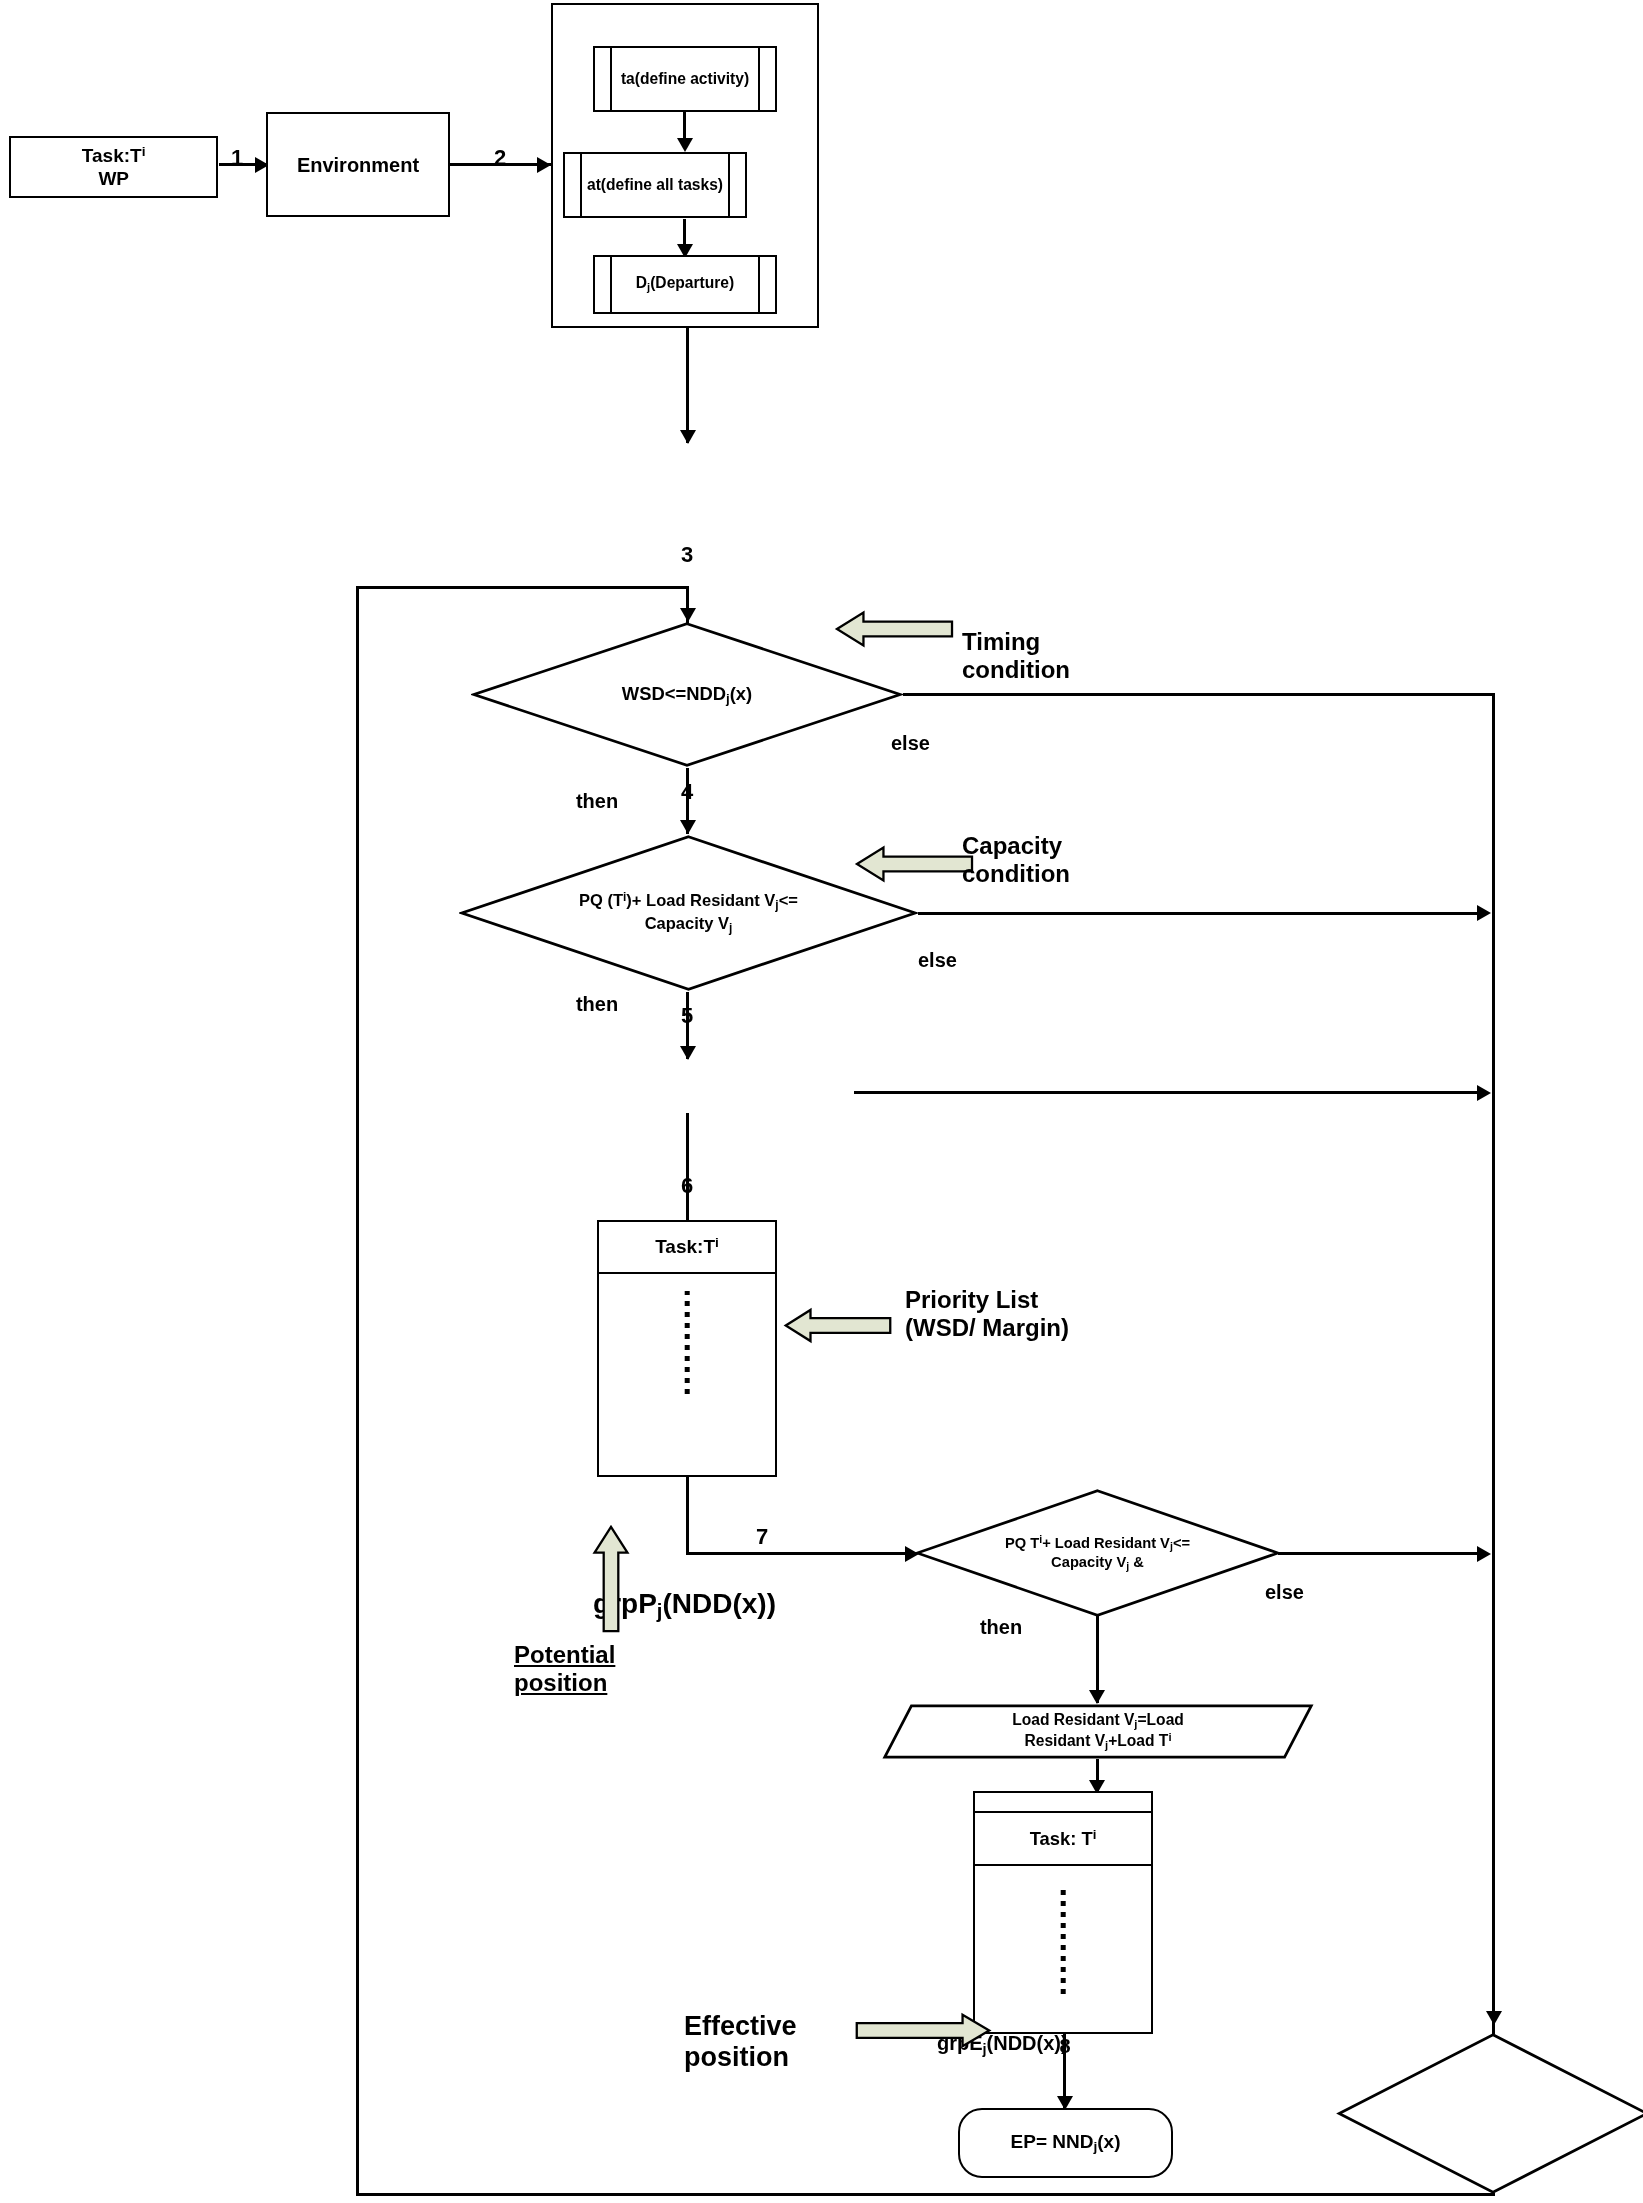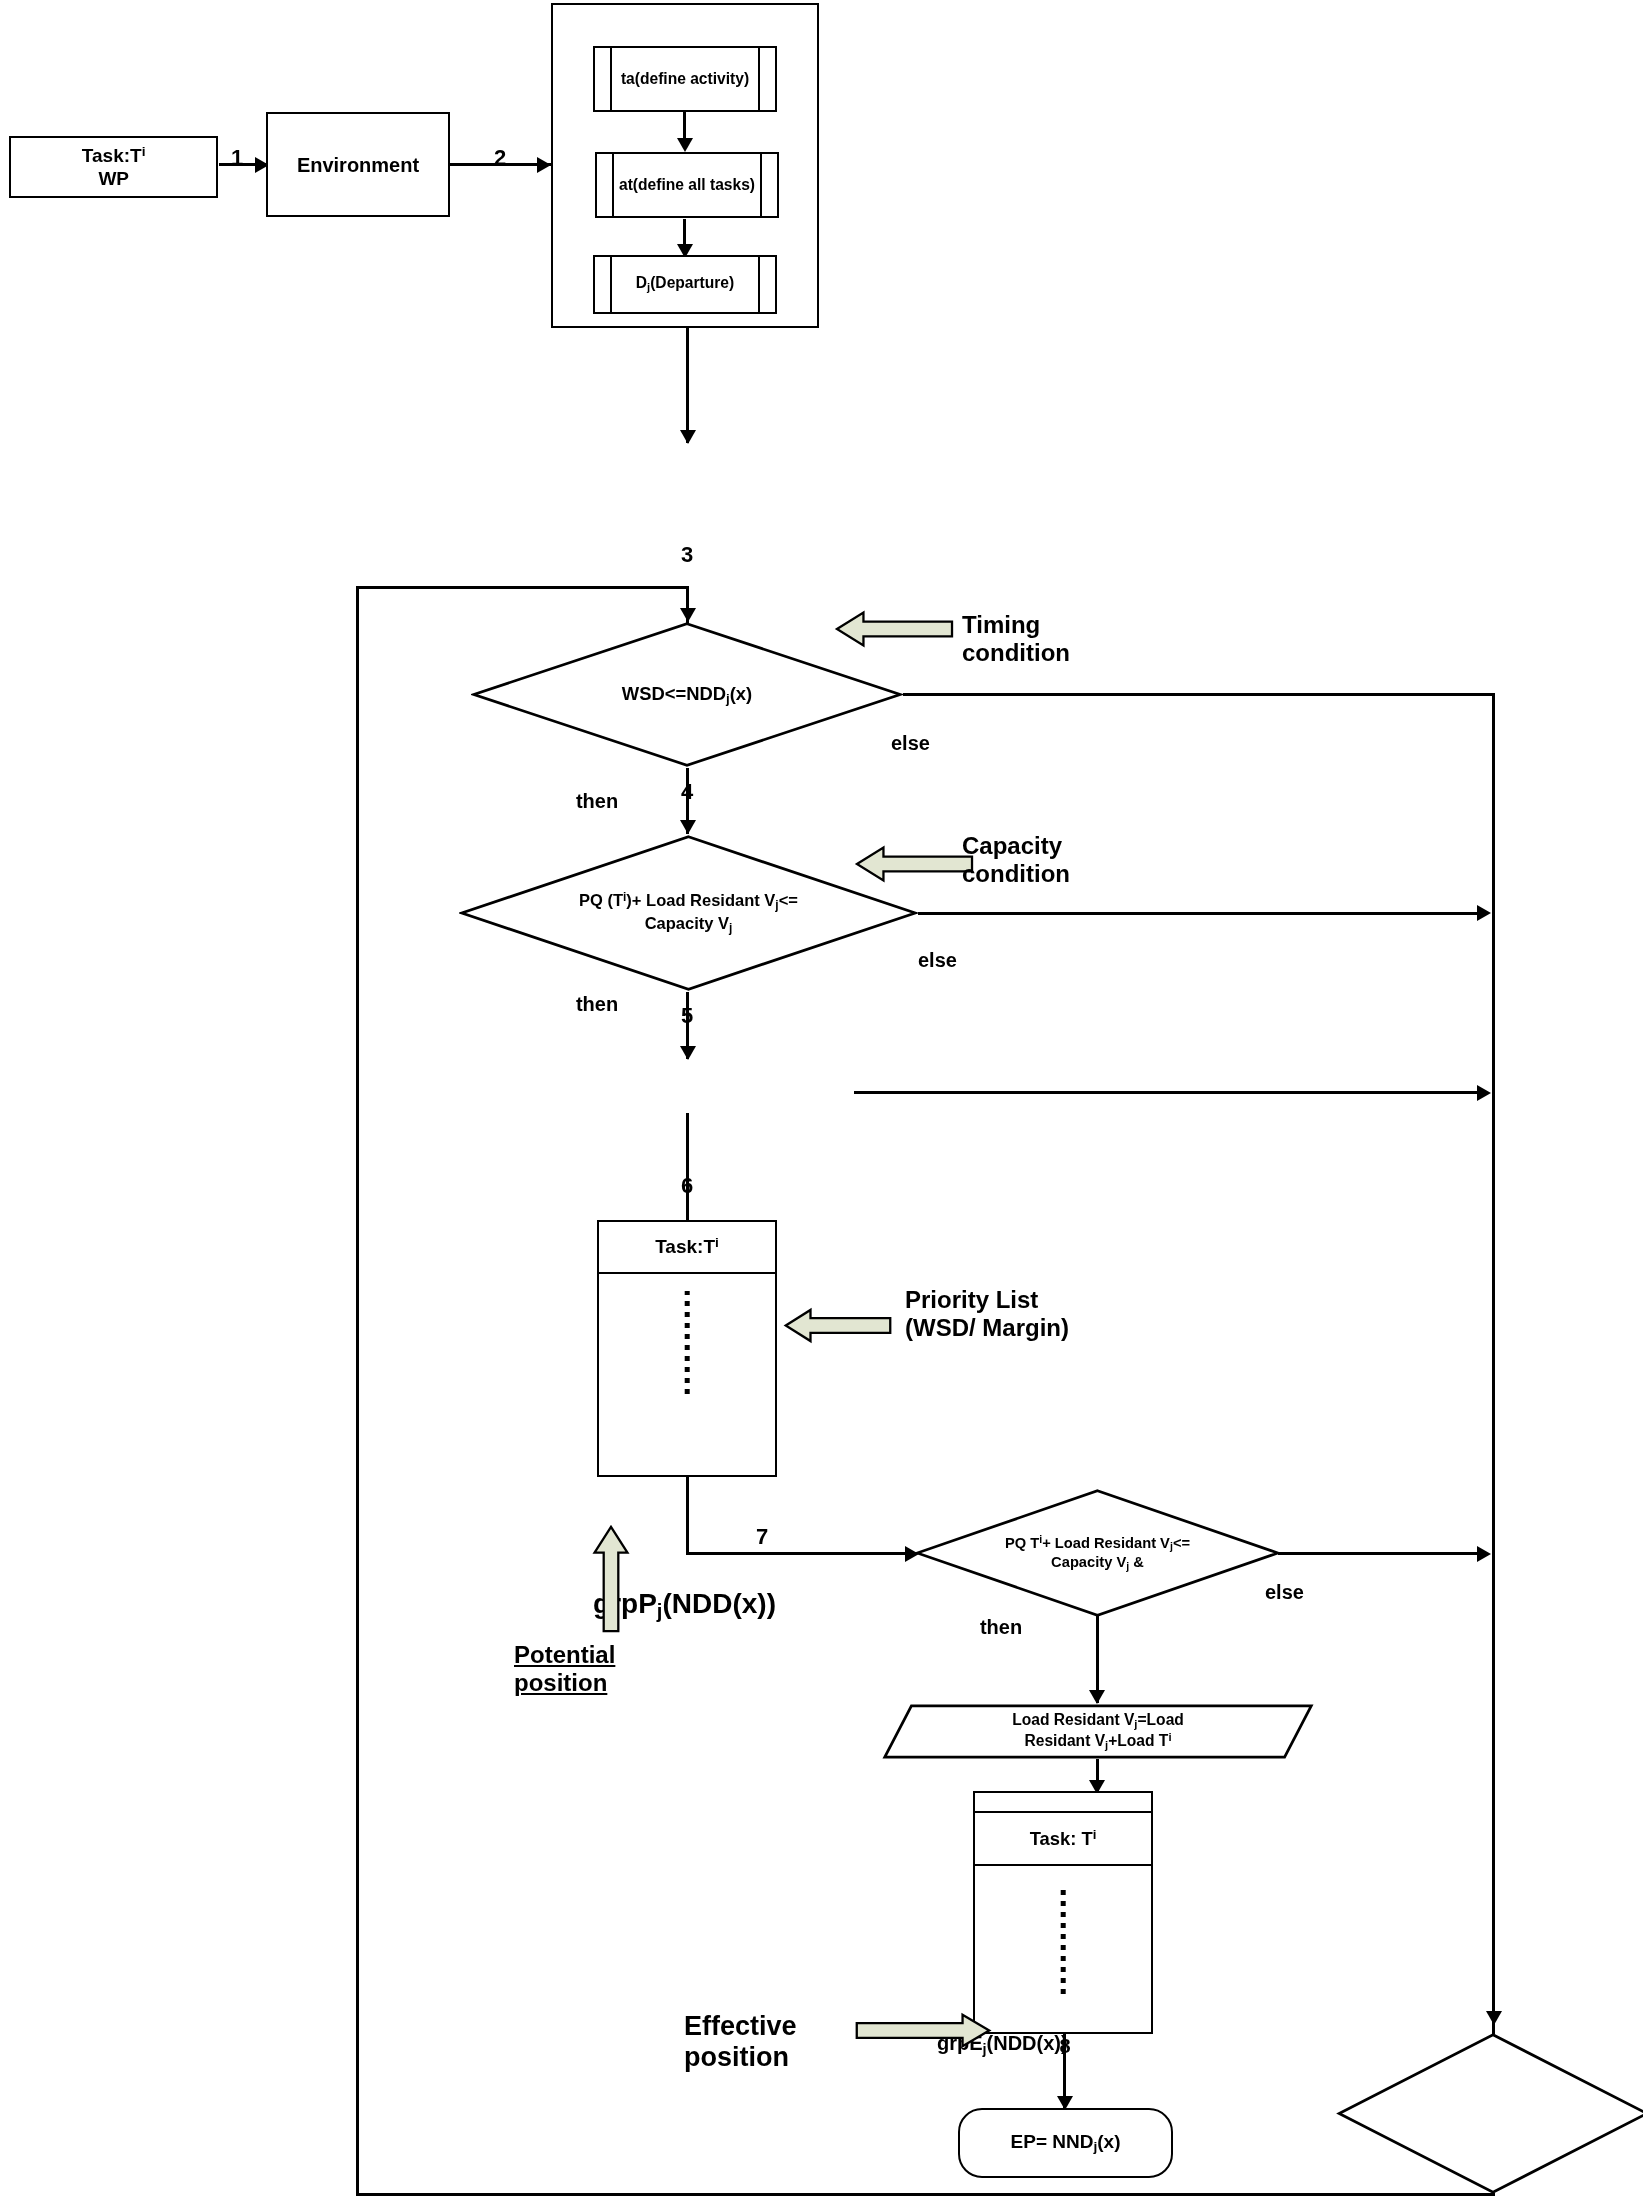--- a/index.html
+++ b/index.html
@@ -94,21 +94,21 @@
     <span>V</span><sub>j</sub>
   </div>
 
   <div class="subproc" style="left:593px;top:46px;width:184px;height:66px;">
     <div class="txt" style="font-size:15.6px;">ta(define
 activity)</div>
   </div>
   <div class="vl" style="left:683px;top:112px;height:33px;"></div>
   <div class="ahd down" style="left:677px;top:138px;"></div>
 
-  <div class="subproc" style="left:595px;top:152px;width:184px;height:66px;">
+  <div class="subproc" style="left:563px;top:152px;width:184px;height:66px;">
     <div class="txt" style="font-size:15.6px;">at(define all
 tasks)</div>
   </div>
   <div class="vl" style="left:683px;top:219px;height:33px;"></div>
   <div class="ahd down" style="left:677px;top:244px;"></div>
 
   <div class="subproc" style="left:593px;top:255px;width:184px;height:59px;">
     <div class="txt" style="font-size:15.6px;">
       <span><span>D</span><sub>j</sub><span>(Departure)</span></span>
     </div>
@@ -132,21 +132,21 @@
     <div class="dtxt" style="font-size:18.4px;">
       <span><span>WSD&lt;=NDD</span><sub>j</sub><span>(x)</span></span>
     </div>
   </div>
 
   <div class="blockarrow" style="left:834px;top:608px;width:121px;height:42px;">
     <svg width="121" height="42" viewBox="0 0 132 46">
         <polygon points="3,23 32,5 32,15 129,15 129,31 32,31 32,41" fill="#E2E6D2" stroke="#000" stroke-width="2.5"></polygon>
       </svg>
   </div>
-  <div class="lbl" style="left:962px;top:611px;width:211px;font-size:24px;text-align:left;">Timing
+  <div class="lbl" style="left:962px;top:628px;width:211px;font-size:24px;text-align:left;">Timing
 condition</div>
 
   <div class="hl" style="left:903px;top:693px;width:592px;"></div>
   <div class="lbl" style="left:891px;top:732px;width:92px;font-size:20px;text-align:left;">else</div>
 
   <div class="lbl" style="left:551px;top:790px;width:92px;font-size:20px;">then</div>
   <div class="lbl" style="left:664px;top:779px;width:46px;font-size:22px;">4</div>
   <div class="vl" style="left:686px;top:768px;height:66px;"></div>
   <div class="ahd down" style="left:680px;top:820px;"></div>
 

